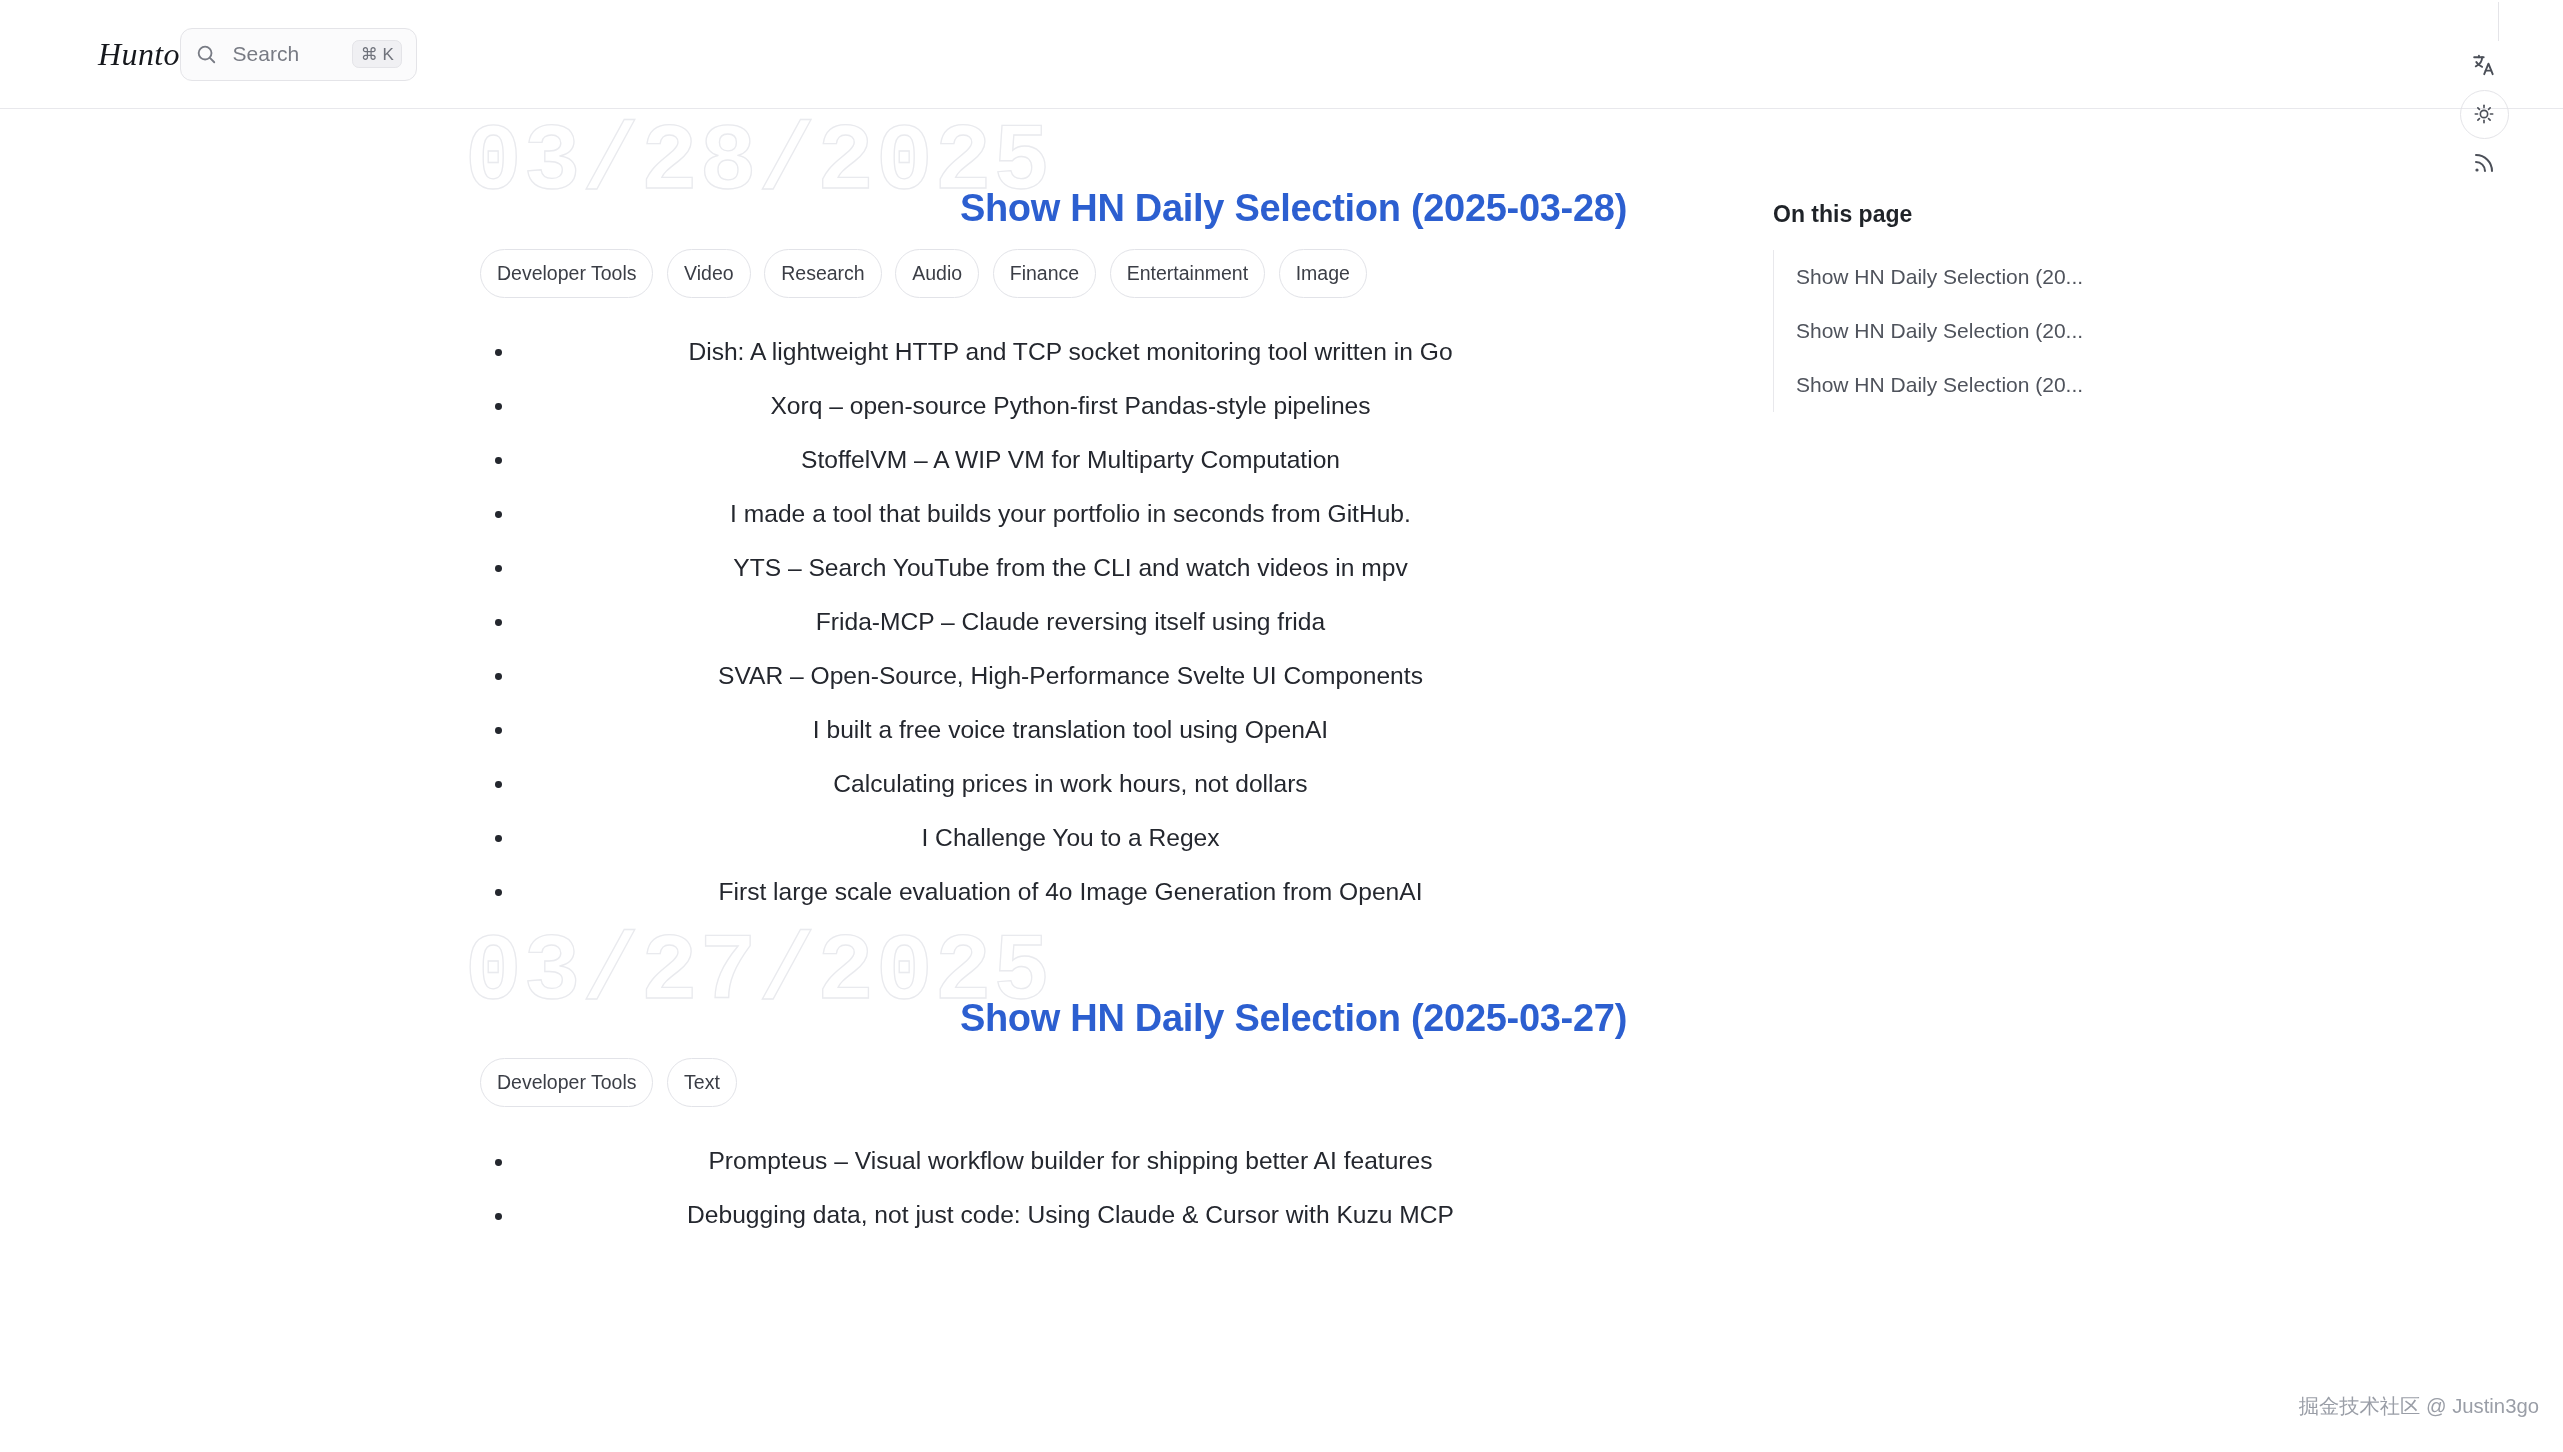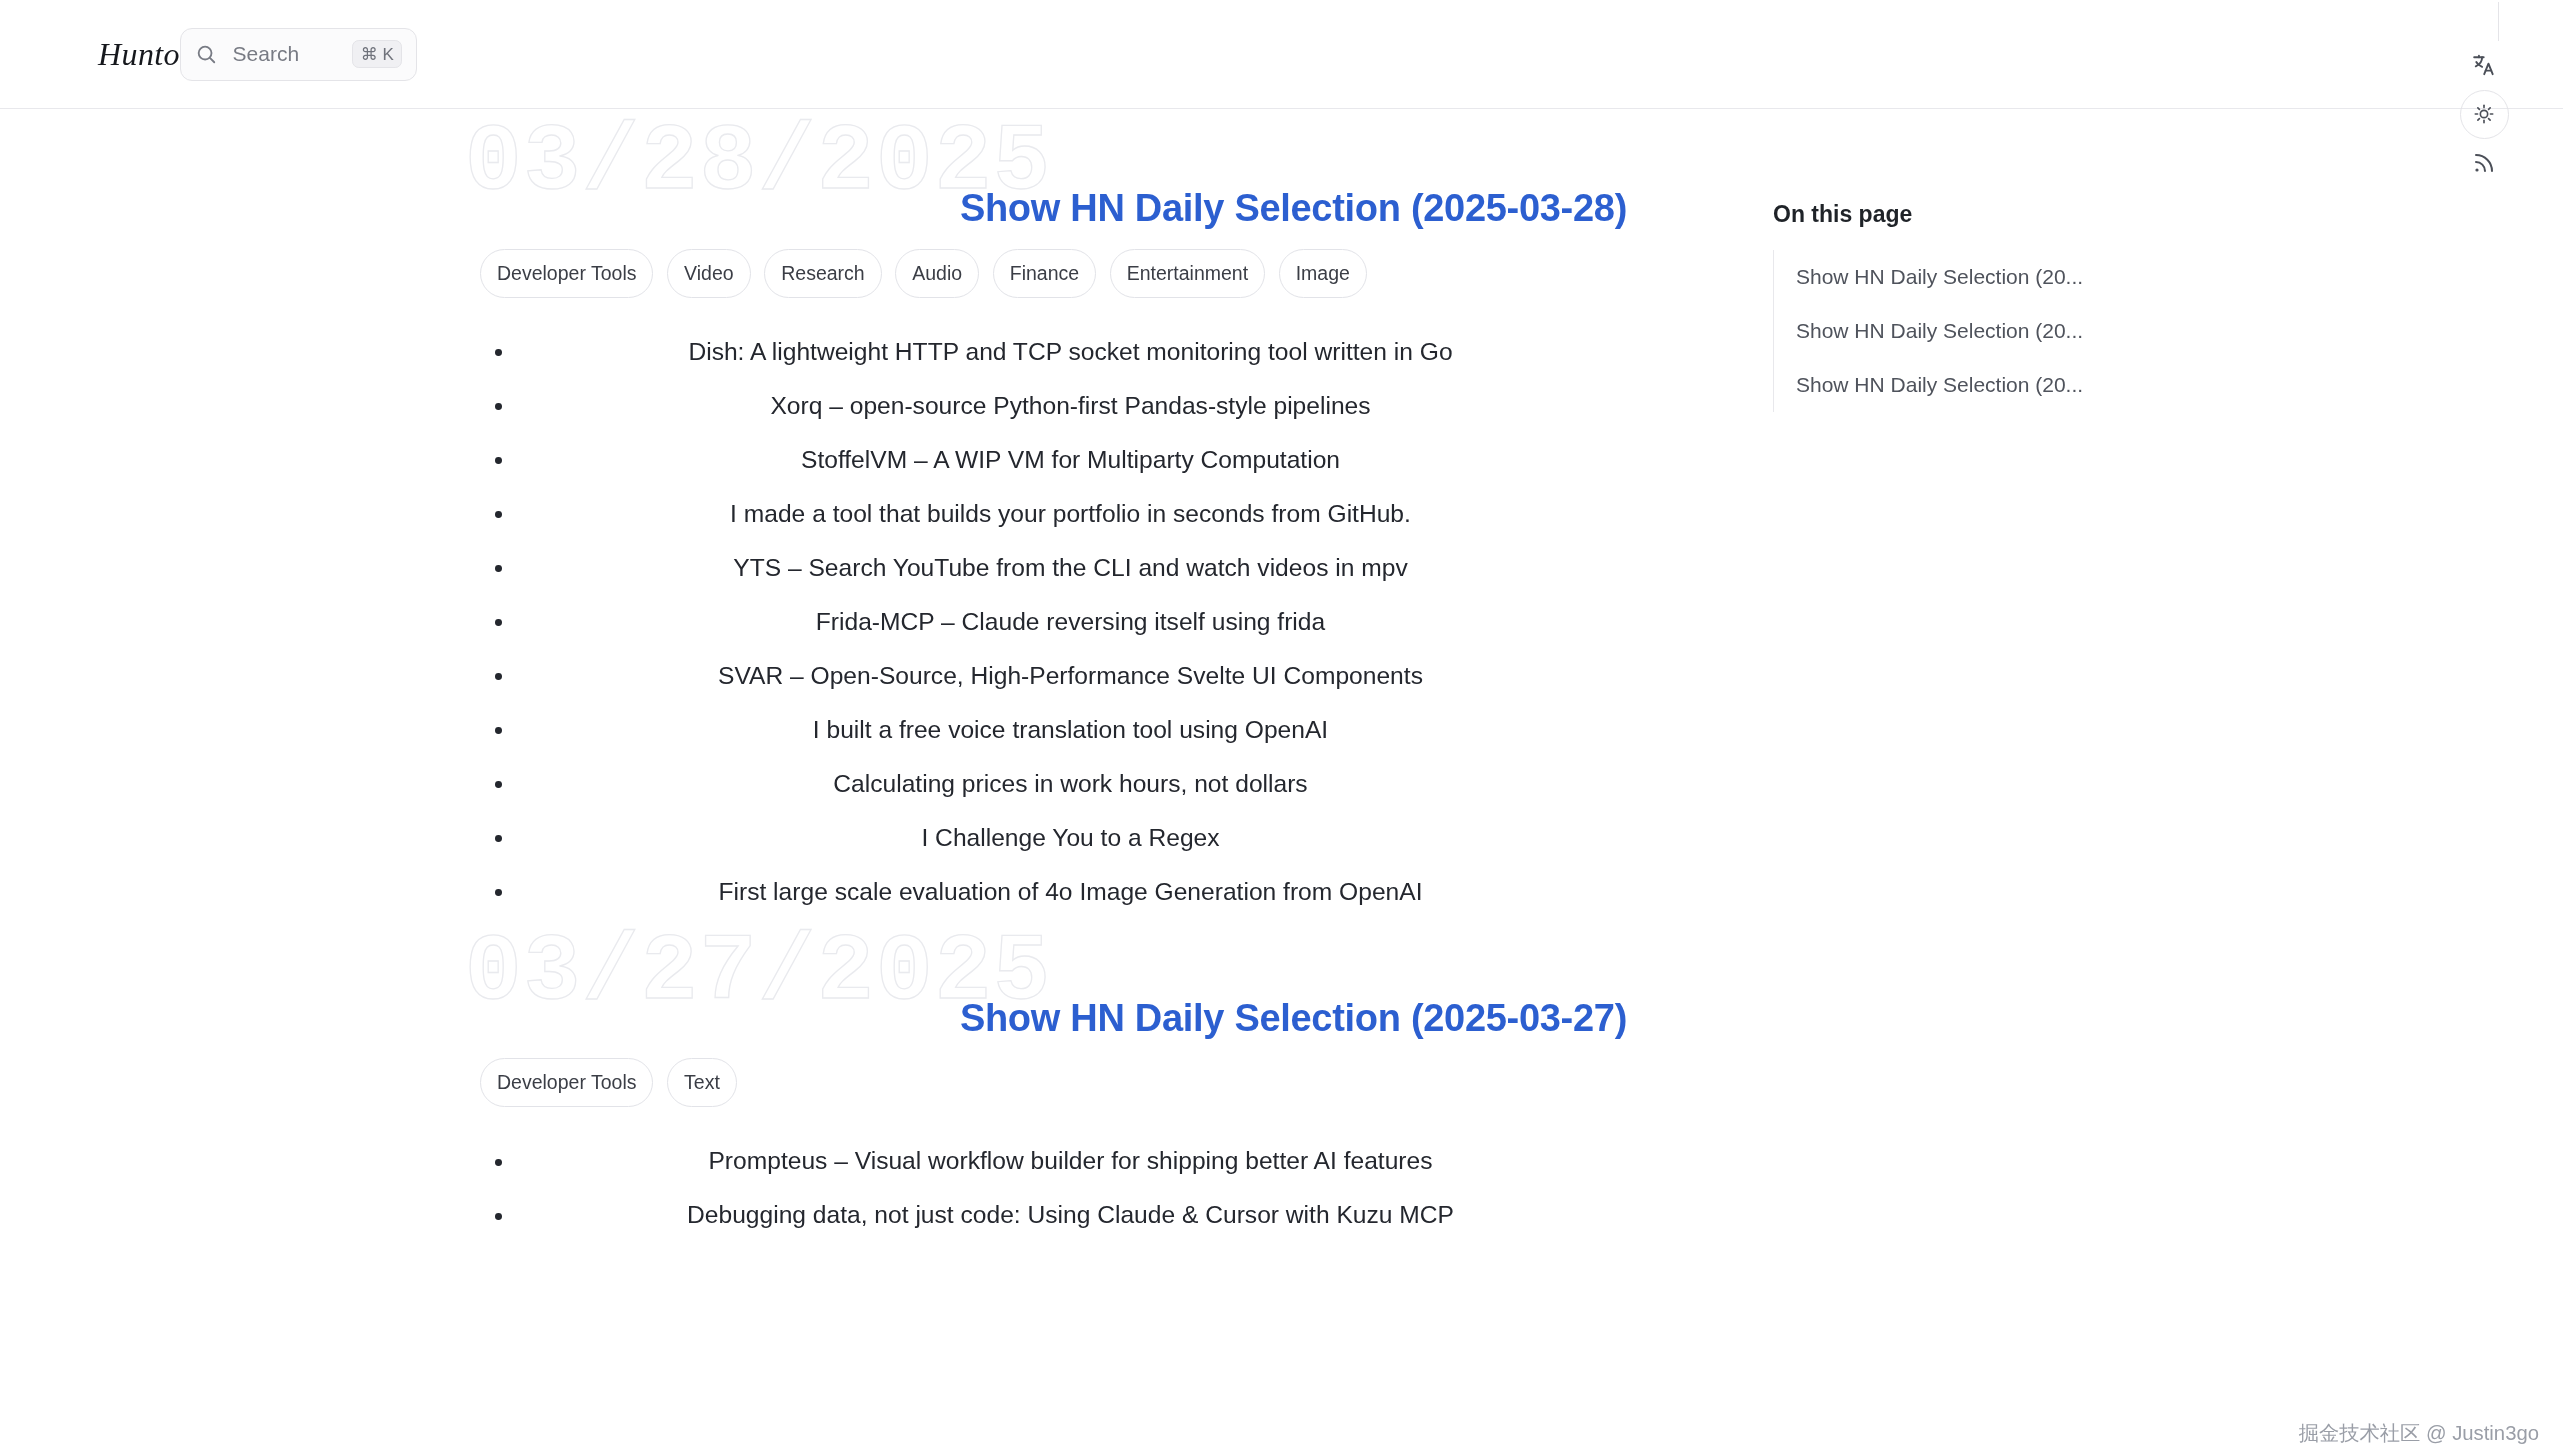--- a/index.html
+++ b/index.html
@@ -172,21 +172,21 @@
     color: #4f535c;
     line-height: 54px;
     text-decoration: none;
     white-space: nowrap;
   }
 
   
   .watermark {
     position: absolute;
     right: 24px;
-    bottom: 5px;
+    bottom: 32px;
     font-size: 20.3px;
     color: #9a9ea7;
     white-space: nowrap;
   }
 </style>
 </head>
 <body>
 
 <div class="header">
   <div class="logo">Hunto</div>

